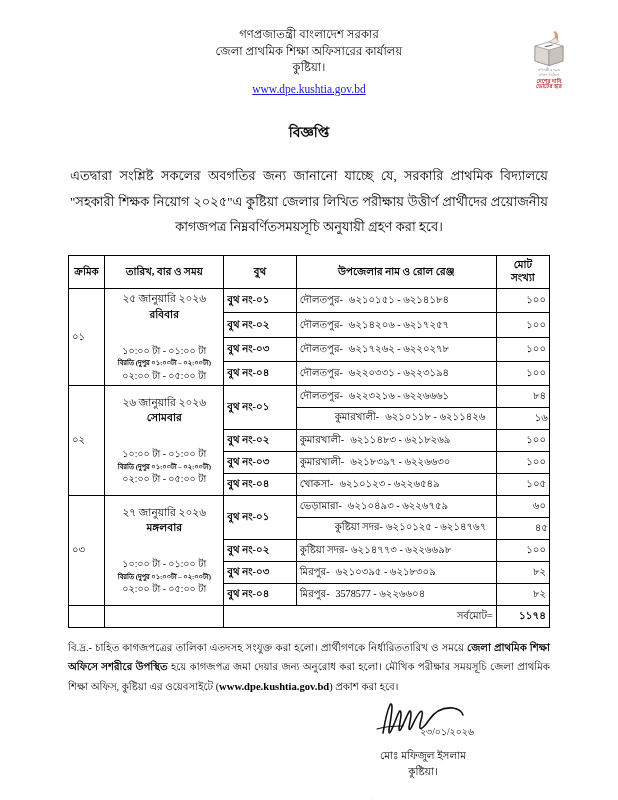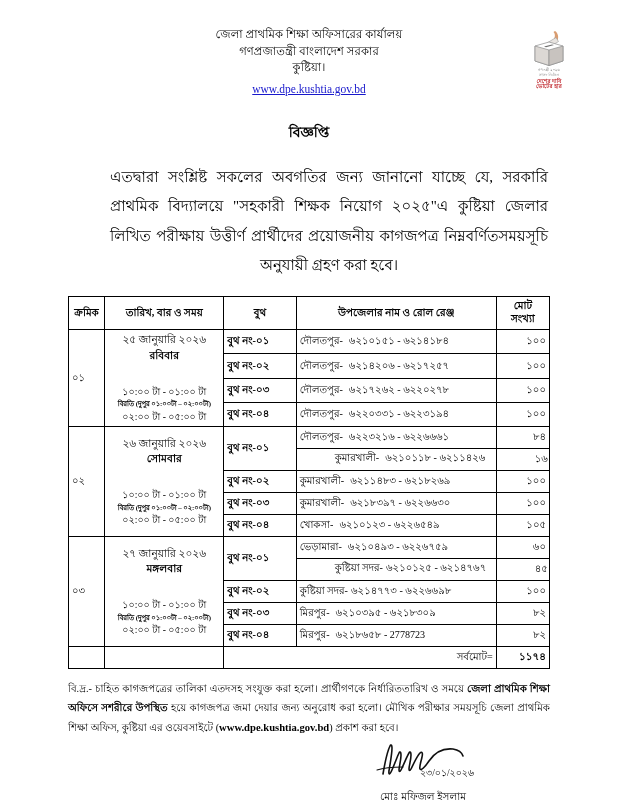--- a/index.html
+++ b/index.html
@@ -74,26 +74,25 @@
   .notice-title {
     text-align: center;
     font-size: 14px;
     font-weight: bold;
     margin-top: 22px;
   }
 
   
   .intro {
     margin-top: 18px;
-    font-size: 15px;
+    font-size: 13px;
     line-height: 1.95;
     text-align: justify;
     text-align-last: center;
     padding: 0 2px;
-    margin-left: 40px;
   }
 
   
   table.schedule {
     margin-top: 16px;
     width: 100%;
     border-collapse: collapse;
     table-layout: fixed;
     font-size: 10px;
   }
@@ -222,22 +221,22 @@
     letter-spacing: .1px;
   }
 </style>
 </head>
 <body>
 
 <div class="page">
 
   <div class="header">
     <div class="header-lines">
+      <div class="gov-line">গণপ্রজাতন্ত্রী বাংলাদেশ সরকার</div>
       <div class="gov-line">জেলা প্রাথমিক শিক্ষা অফিসারের কার্যালয়</div>
-      <div class="gov-line">গণপ্রজাতন্ত্রী বাংলাদেশ সরকার</div>
       <div class="gov-line">কুষ্টিয়া।</div>
       <a class="website-link" href="#">www.dpe.kushtia.gov.bd</a>
     </div>
 
     <div class="logo">
       <svg width="42" height="40" viewBox="0 0 42 40">
 
         <path d="M27 3 C30 5 31 9 29.5 12.5 L26 11 C27.5 8 27 5.5 25.5 4 Z" fill="#d99c70"></path>
         <path d="M19 15 L28 9.5 L30.5 13.5 L21.5 19 Z" fill="#e8e4e0" stroke="#9a9a9a" stroke-width="0.6"></path>
 
@@ -367,21 +366,21 @@
           <td class="range tight"><span class="upz">কুষ্টিয়া সদর-</span><span class="nums">৬২১৪৭৭৩ - ৬২২৬৬৯৮</span></td>
           <td class="total">১০০</td>
         </tr>
         <tr>
           <td class="booth" rowspan="1">বুথ নং-০৩</td>
           <td class="range"><span class="upz">মিরপুর-</span><span class="nums">৬২১০৩৯৫ - ৬২১৮৩০৯</span></td>
           <td class="total">৮২</td>
         </tr>
         <tr>
           <td class="booth" rowspan="1">বুথ নং-০৪</td>
-          <td class="range"><span class="upz">মিরপুর-</span><span class="nums">৬২১৮৬৫৮ - 2778723</span></td>
+          <td class="range"><span class="upz">মিরপুর-</span><span class="nums">3578577 - ৬২২৬৬০৪</span></td>
           <td class="total">৮২</td>
         </tr>
         <tr>
           <td>&nbsp;</td>
           <td>&nbsp;</td>
           <td class="grand-label" colspan="2">সর্বমোট=</td>
           <td class="grand-total">১১৭৪</td>
         </tr>
       </tbody>
   </table>

